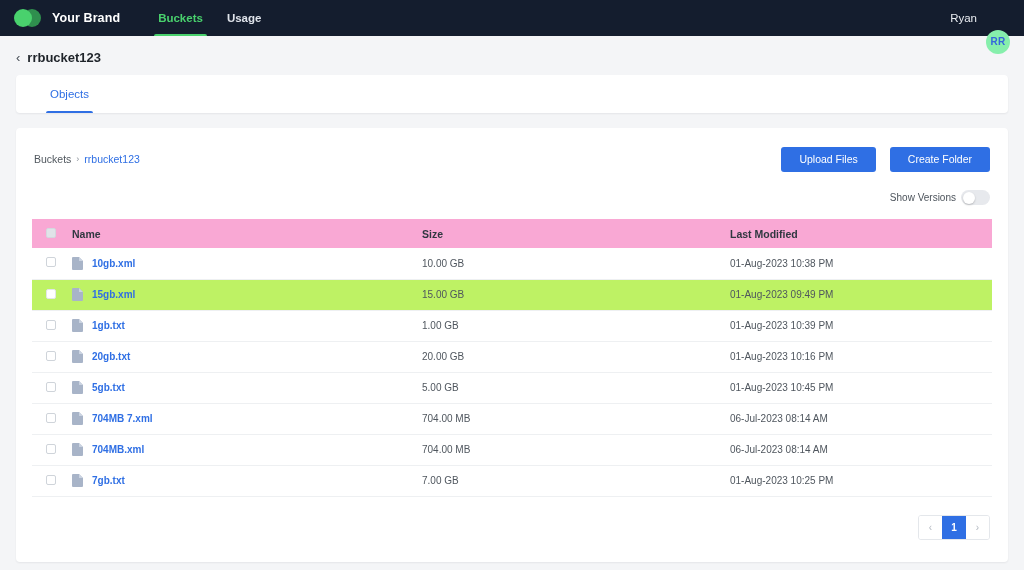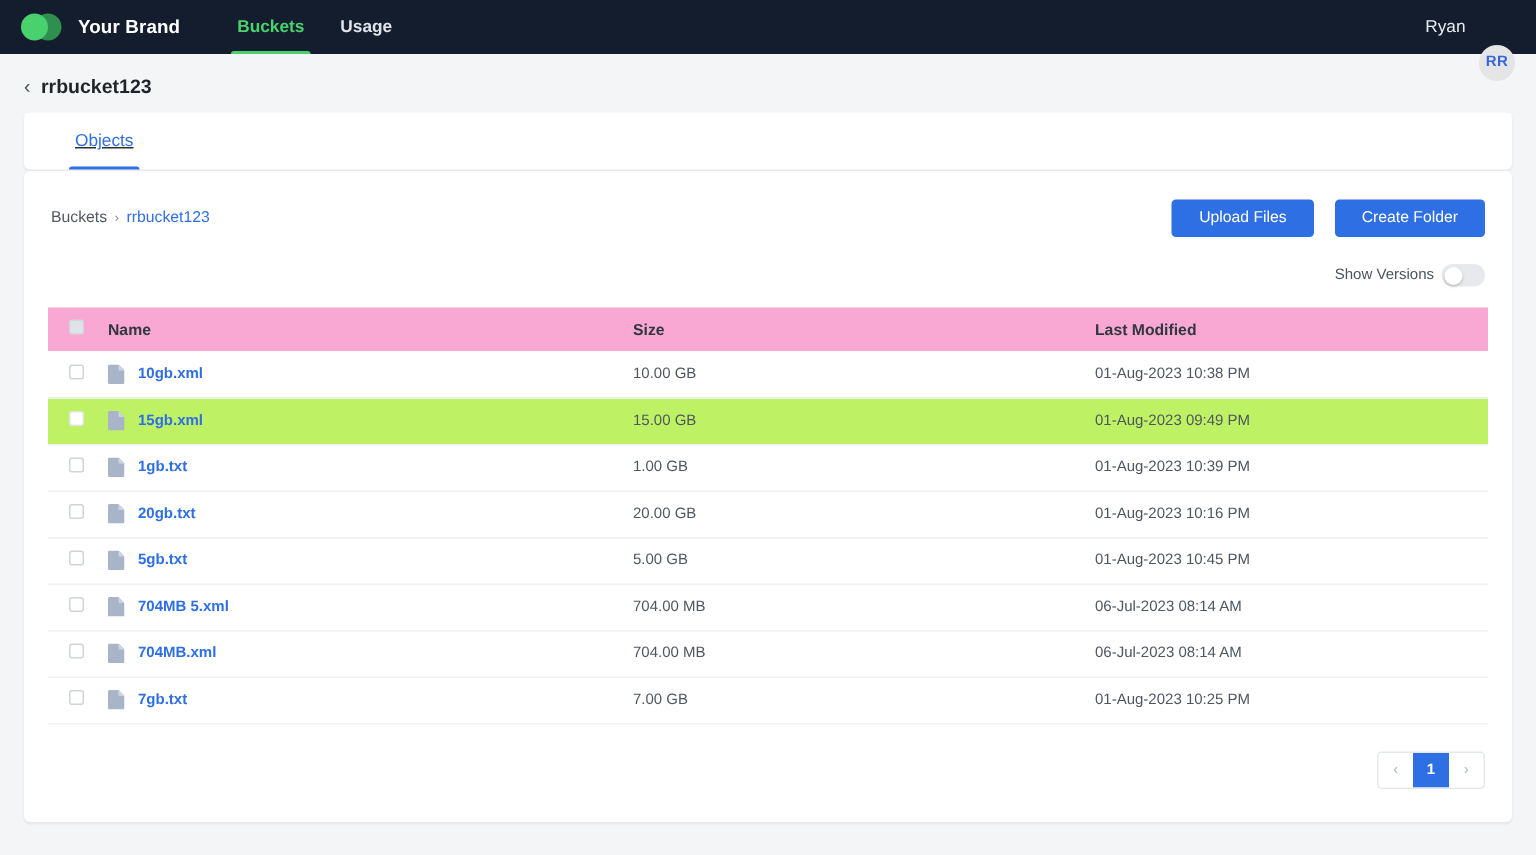--- a/index.html
+++ b/index.html
@@ -85,21 +85,21 @@
     align-items: center;
     gap: 9px;
   }
   .user-name {
     color: #e8ebf0;
     font-size: 11.5px;
   }
   .avatar {
     width: 24px; height: 24px;
     border-radius: 50%;
-    background: #e5e5e5;
+    background: #86efac;
     color: #3567db;
     font-size: 10px;
     font-weight: bold;
     display: flex;
     align-items: center;
     justify-content: center;
     letter-spacing: .2px;
     margin-top: 47px;
   }
 
@@ -127,22 +127,21 @@
     background: #ffffff;
     border-radius: 4px;
     margin: 0 16px;
     box-shadow: 0 1px 2px rgba(22,30,45,.07);
   }
   .tabs-card {
     height: 38px;
     display: flex;
     align-items: stretch;
     padding-left: 20px;
-    margin-bottom: 1px;
-    text-decoration: underline;
+    margin-bottom: 15px;
   }
   .tab {
     display: flex;
     align-items: center;
     padding: 0 14px;
     font-size: 11.5px;
     color: #3f464e;
     position: relative;
     cursor: pointer;
   }
@@ -472,21 +471,21 @@
           <td class="col-mod">01-Aug-2023 10:45 PM</td>
         </tr>
         <tr>
           <td class="col-check"><span class="cbox"></span></td>
           <td class="col-name">
             <span class="name-cell">
               <svg class="file-icon" viewBox="0 0 11 13">
                 <path d="M1 0h6l4 4v8a1 1 0 0 1-1 1H1a1 1 0 0 1-1-1V1a1 1 0 0 1 1-1z" fill="#a8b4c8"></path>
                 <path d="M7 0l4 4H7.6A.6.6 0 0 1 7 3.4V0z" fill="#cbd4e2"></path>
               </svg>
-              <span class="file-link">704MB 5.xml</span>
+              <span class="file-link">704MB 7.xml</span>
             </span>
           </td>
           <td class="col-size">704.00 MB</td>
           <td class="col-mod">06-Jul-2023 08:14 AM</td>
         </tr>
         <tr>
           <td class="col-check"><span class="cbox"></span></td>
           <td class="col-name">
             <span class="name-cell">
               <svg class="file-icon" viewBox="0 0 11 13">

